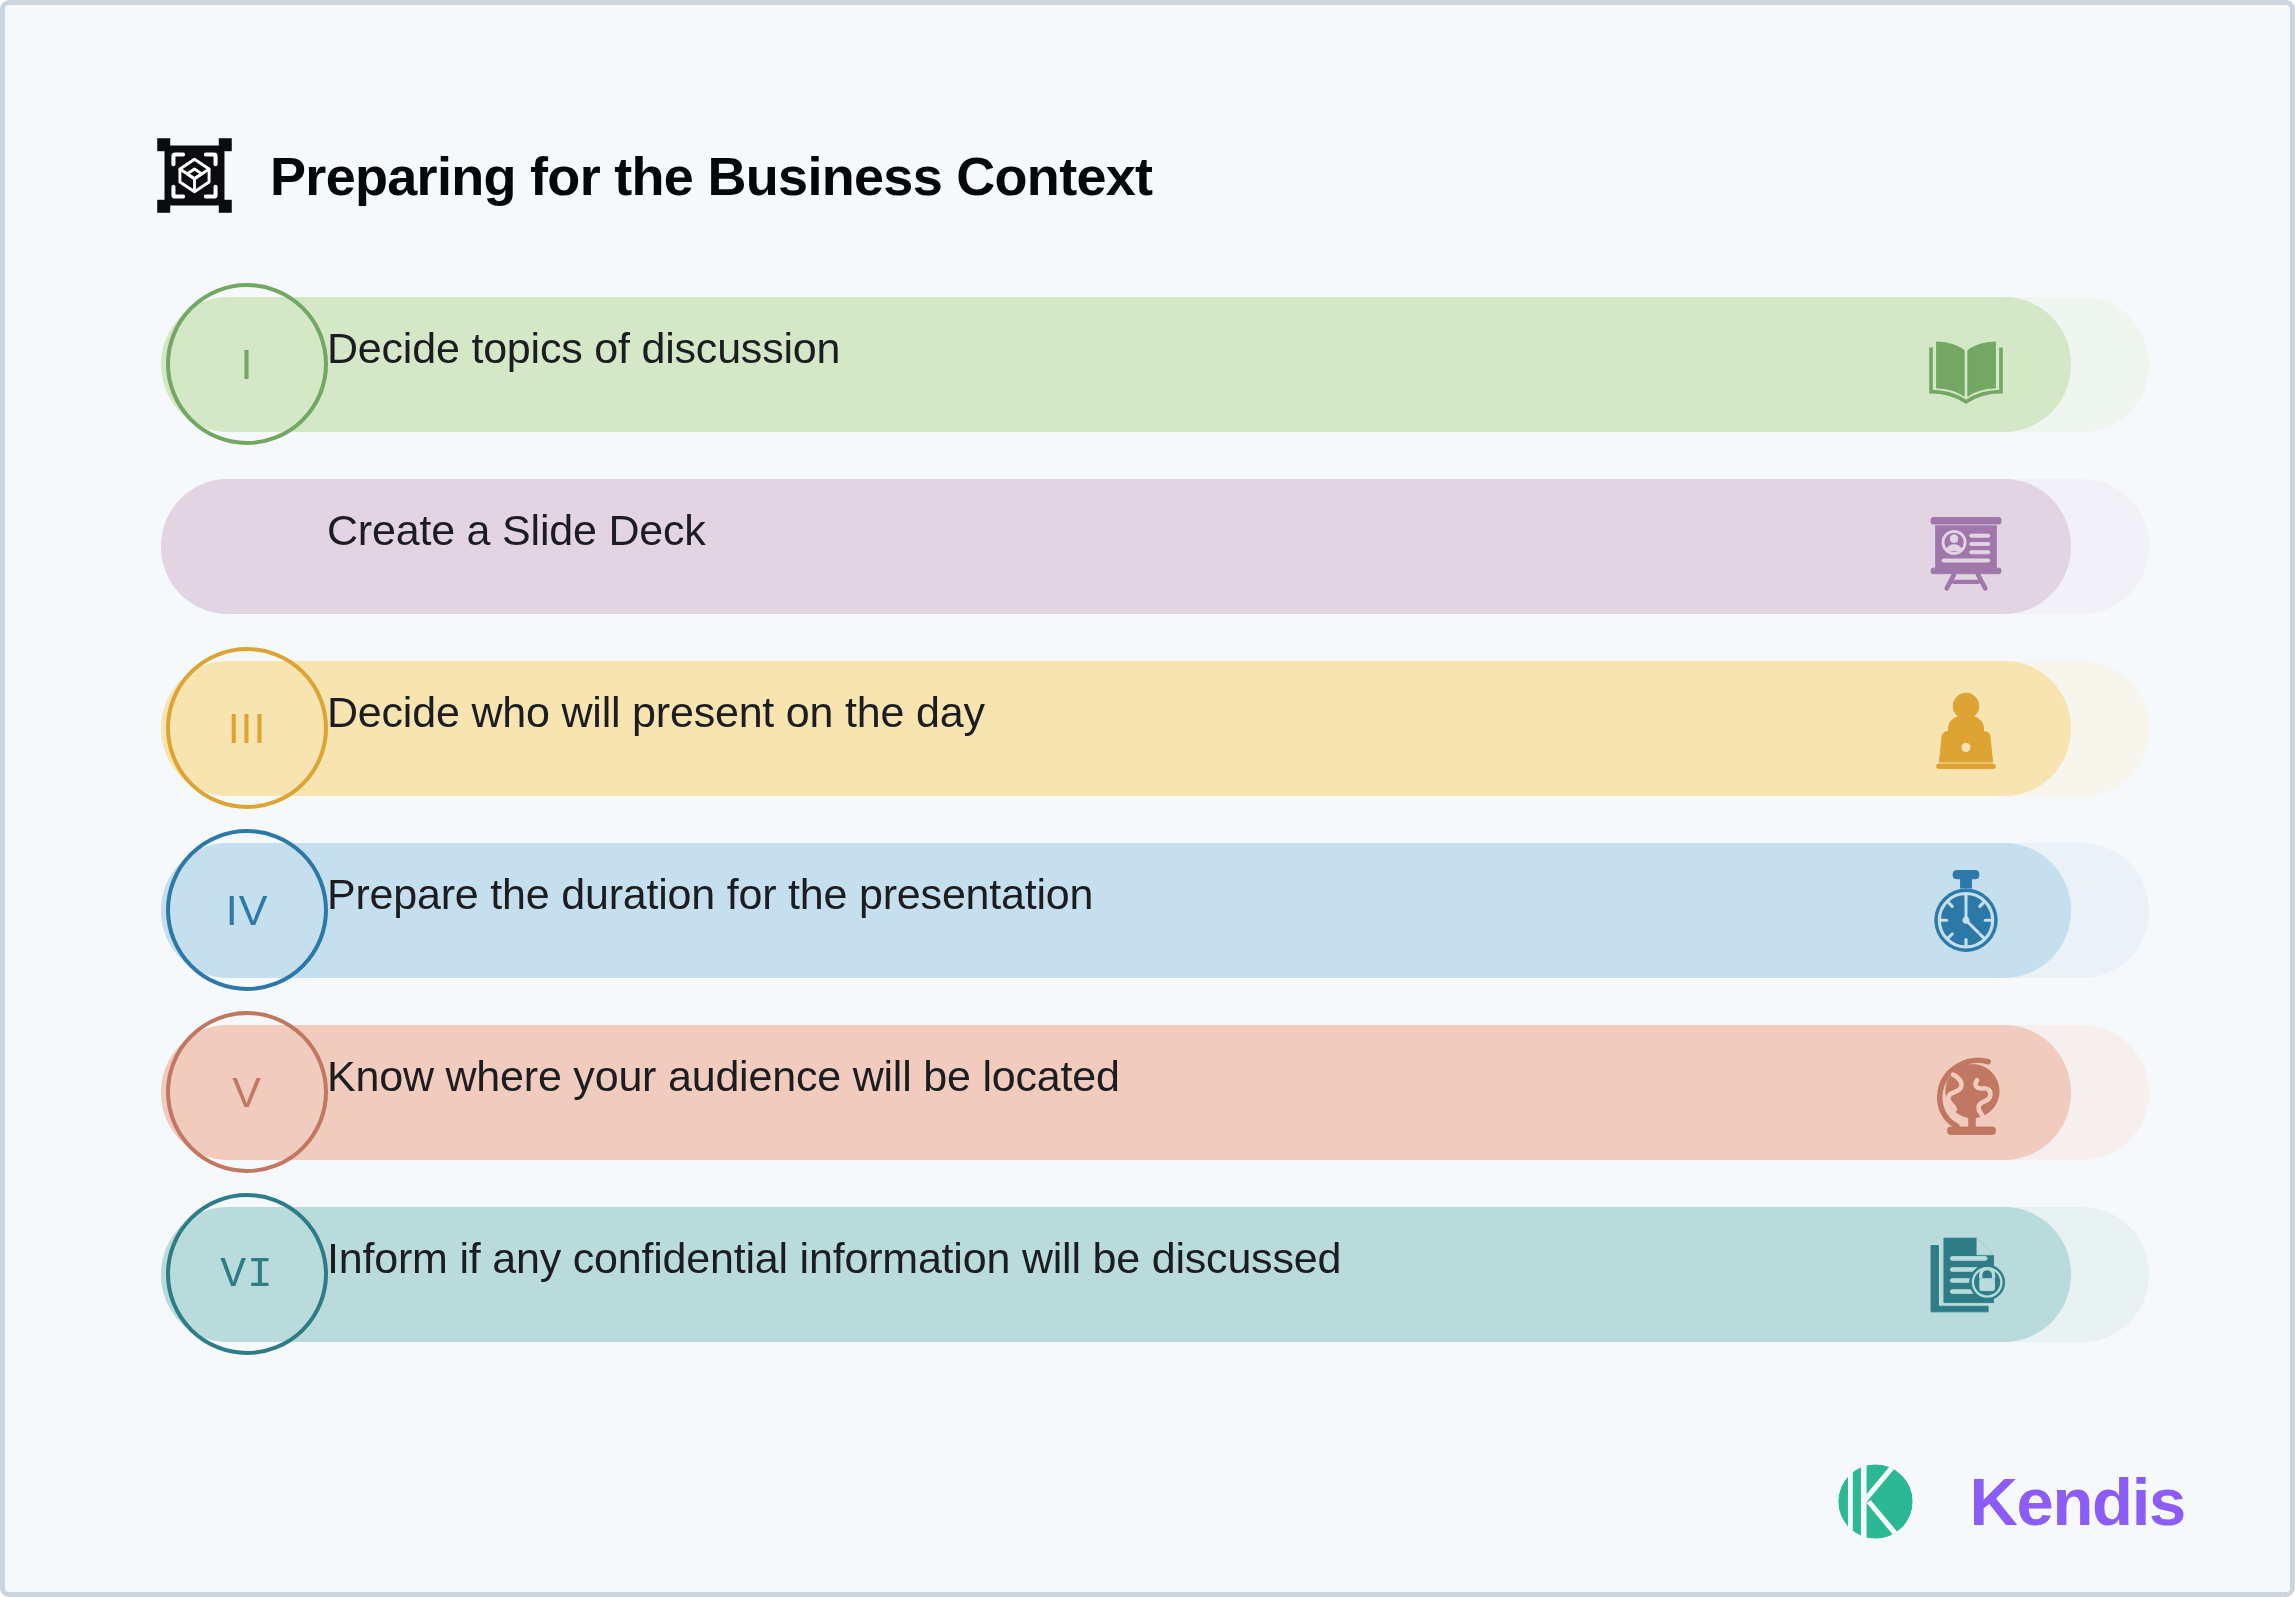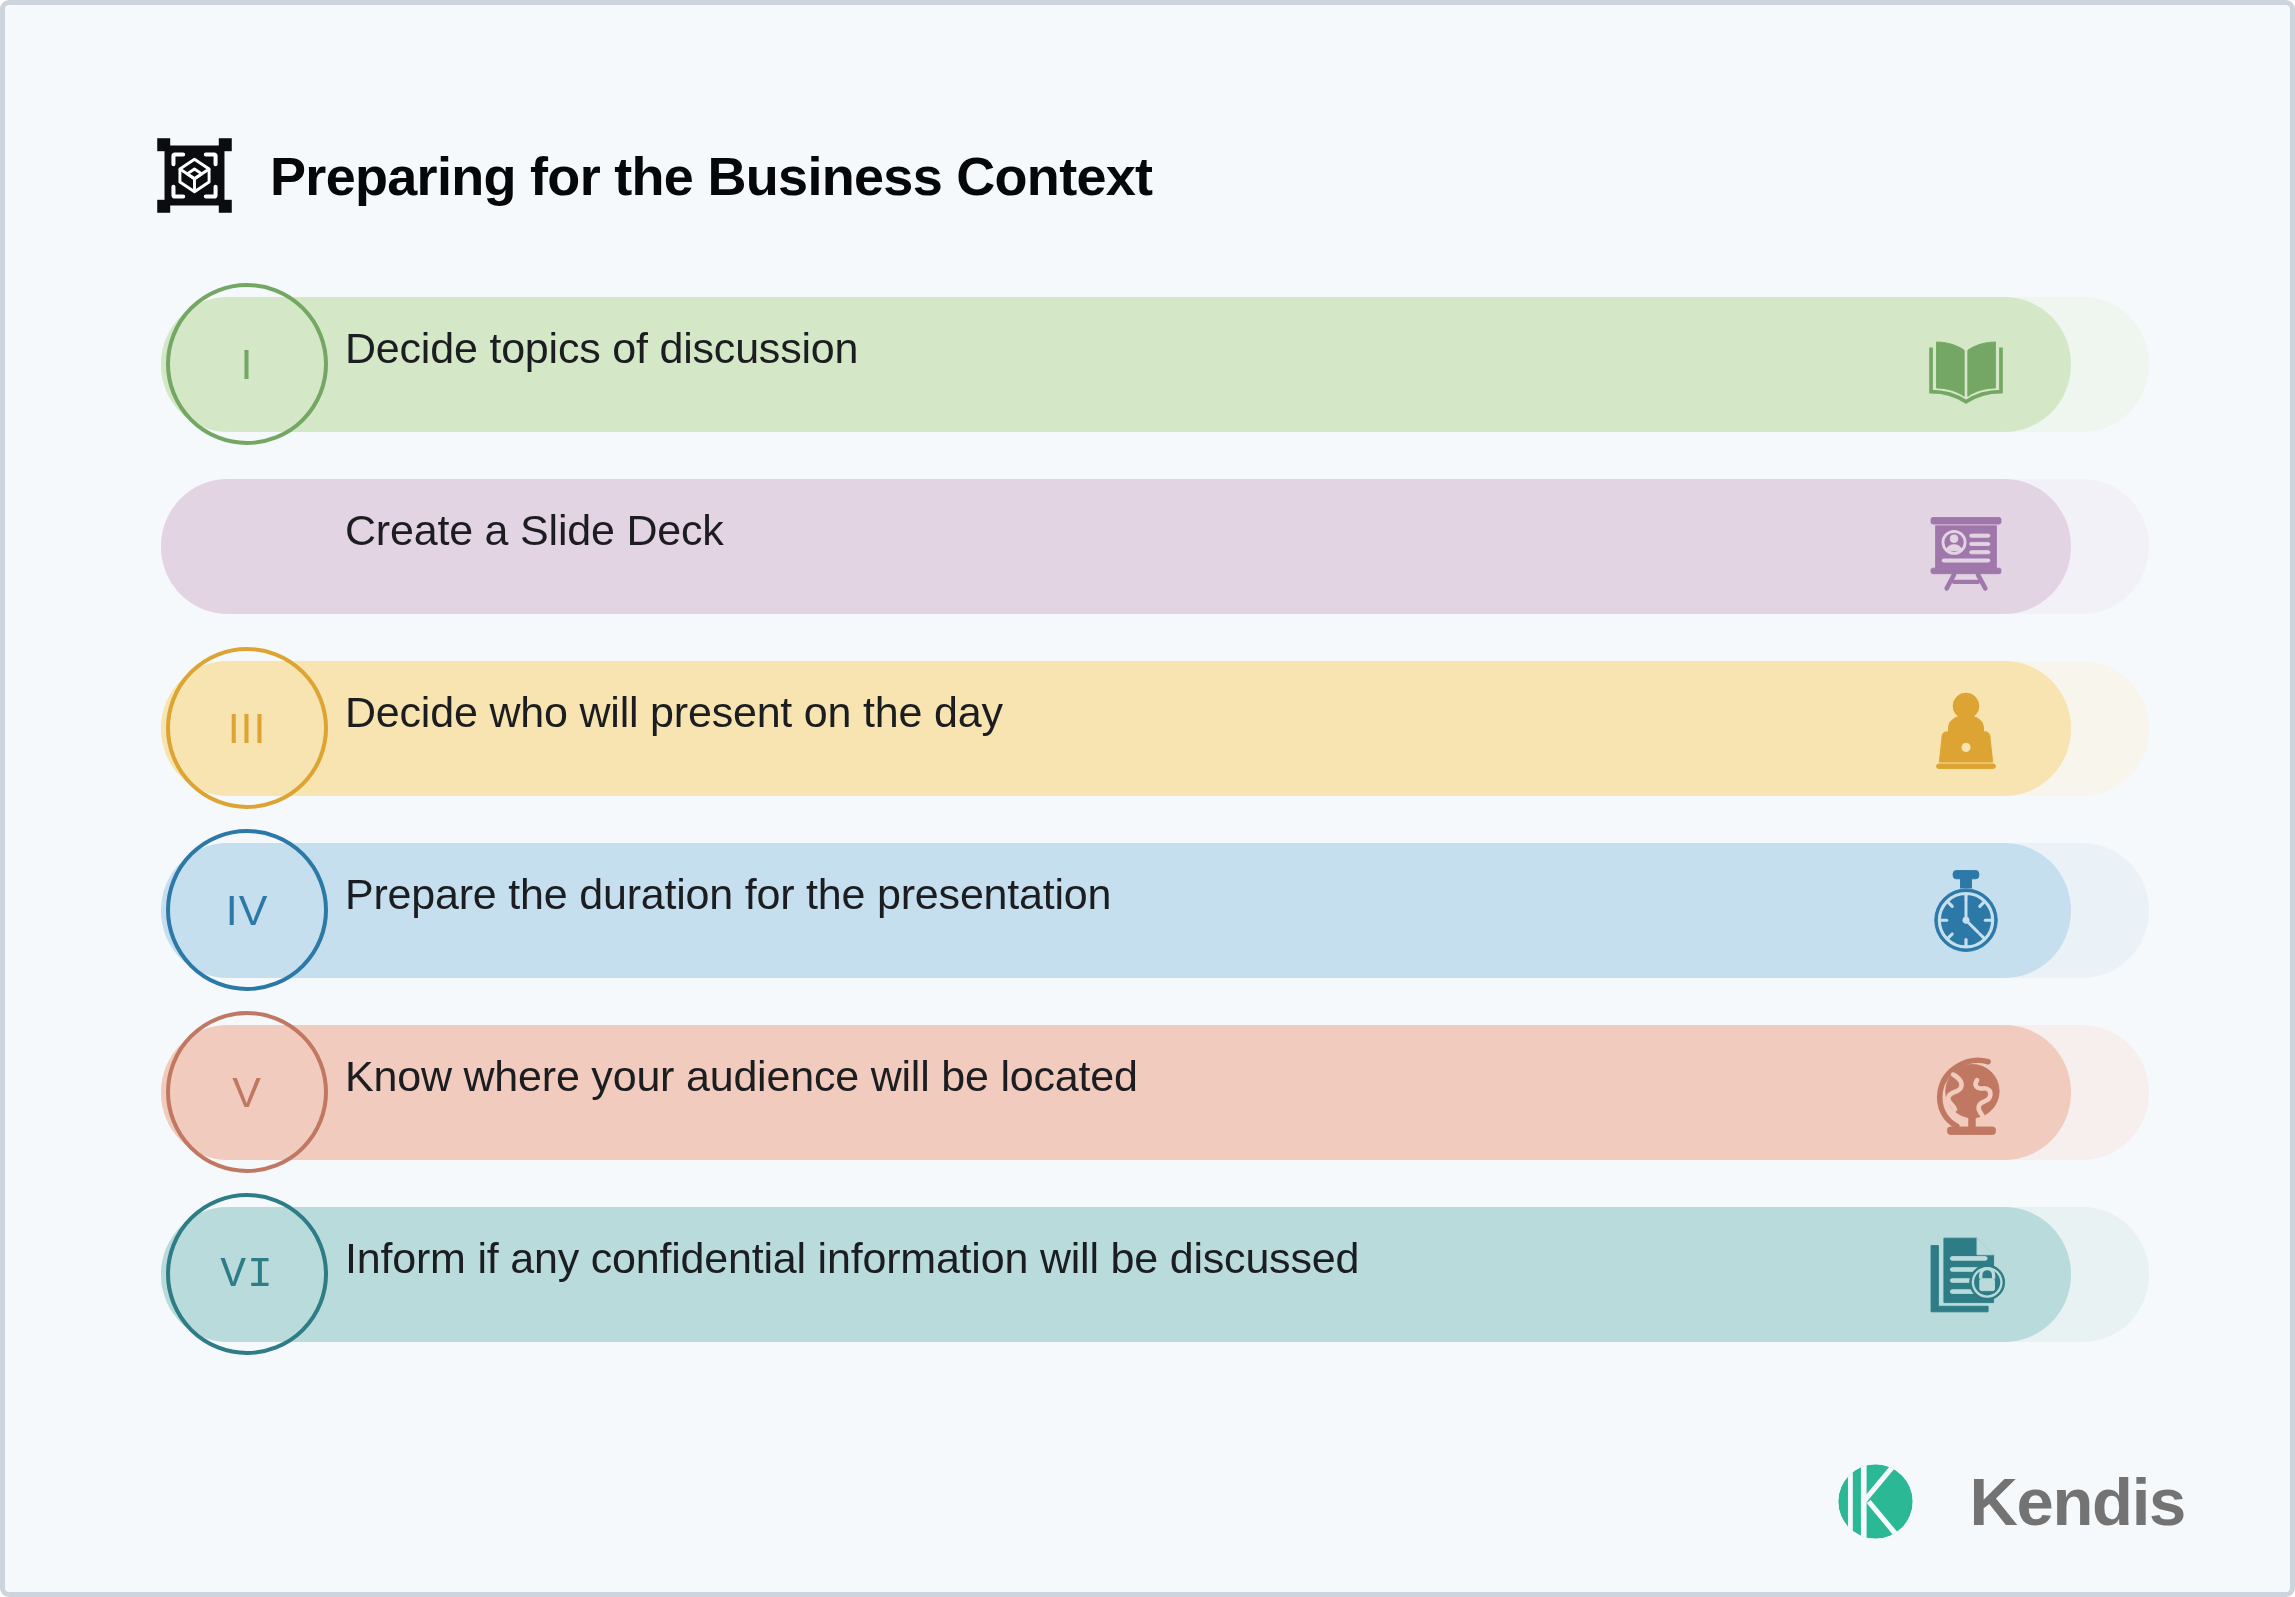--- a/index.html
+++ b/index.html
@@ -104,21 +104,20 @@
     left: 322px;
     top: 0;
     height: 103px;
     display: flex;
     align-items: center;
     font-size: 43px;
     font-weight: 500;
     color: #1b1d21;
     letter-spacing: -0.2px;
     white-space: nowrap;
-    margin-left: 18px;
   }
   .row-icon {
     position: absolute;
     top: 50%;
     left: 1915px;
     transform: translateY(-50%);
     width: 92px;
     height: 92px;
   }
   .row-icon svg { display: block; width: 100%; height: 100%; }
@@ -323,17 +322,17 @@
           </clipPath>
       </defs>
       <g clip-path="url(#kclip)">
         <circle cx="50" cy="50" r="46" fill="#2bb894"></circle>
         <rect x="16" y="2" width="6" height="96" fill="#f5f9fc"></rect>
         <rect x="32" y="2" width="7" height="96" fill="#f5f9fc"></rect>
         <path d="M78 4 L38 52 L33 48 L73 0 Z" fill="#f5f9fc"></path>
         <path d="M84 96 L44 48 L39 52 L79 100 Z" fill="#f5f9fc"></path>
       </g>
     </svg>
-    <div id="kendis-word" style="color: #737373; margin-left: 31px;">Kendis</div>
+    <div id="kendis-word" style="color: #8b5cf6; margin-left: 31px;">Kendis</div>
   </div>
 
 </div>
 
 
 </body></html>

